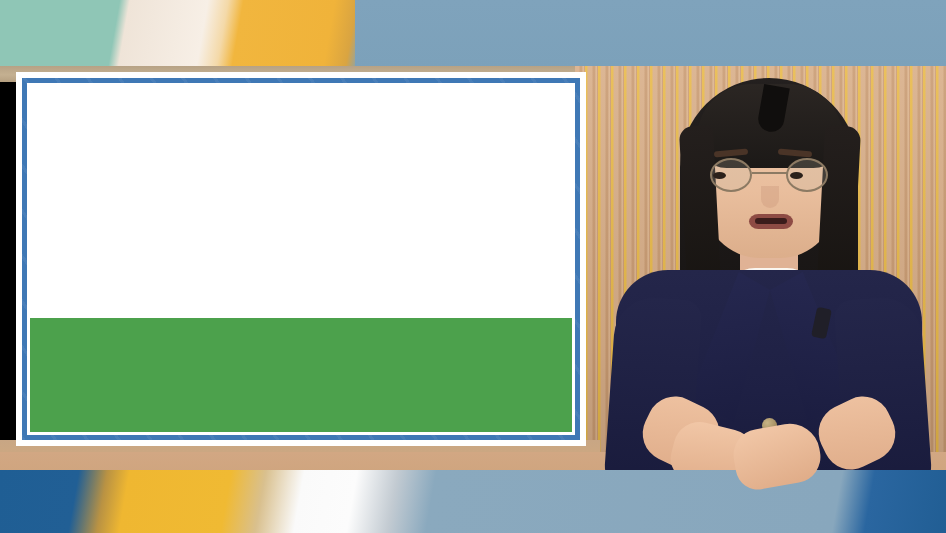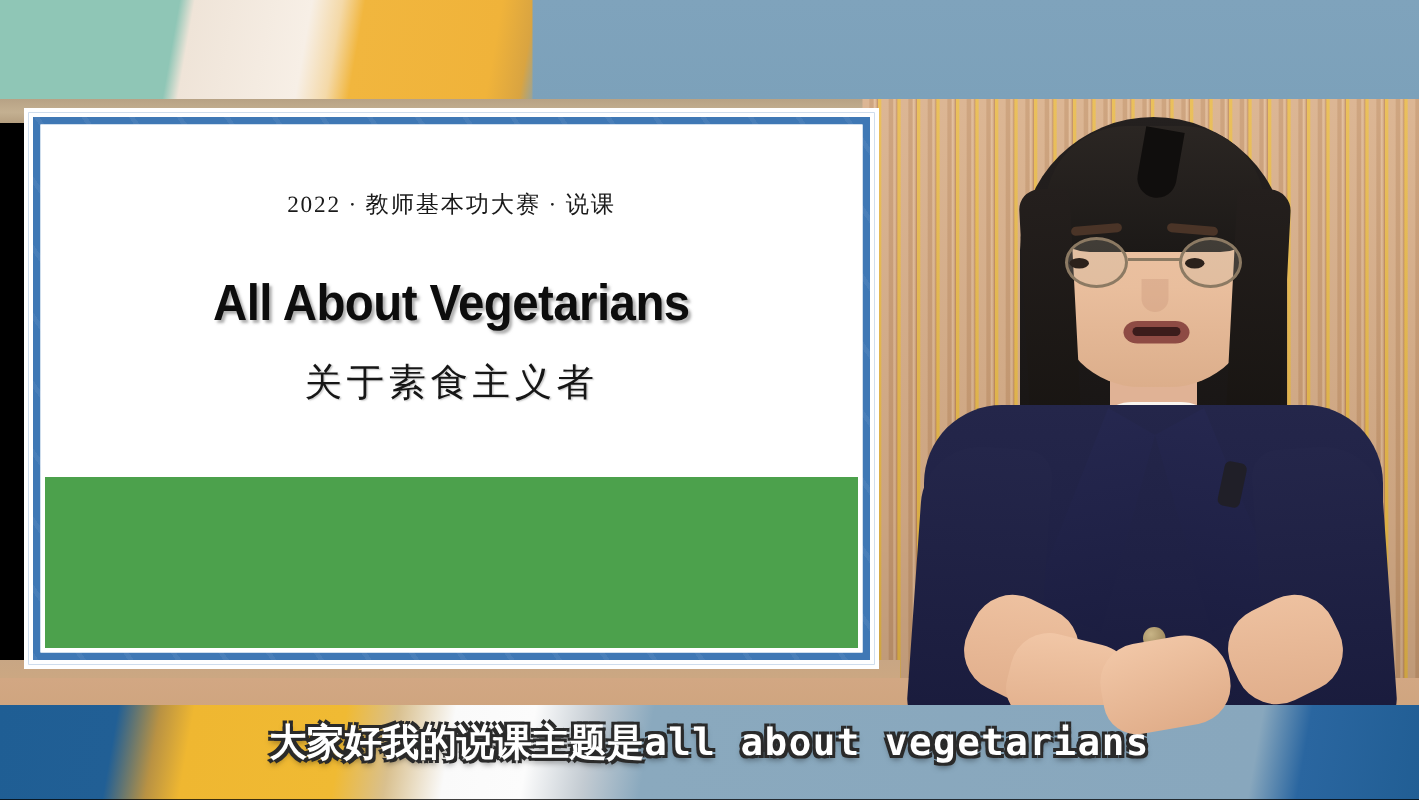--- a/index.html
+++ b/index.html
@@ -354,32 +354,24 @@
     <div class="hand l"></div>
     <div class="hand r"></div>
   </div>
 
   <div class="slide-outer">
     <div class="slide-blue">
       <div class="frame-pattern"></div>
       <div class="slide-inner-white">
         <div class="slide-canvas">
 
-          <div class="slide-title-block">
-            <div class="kicker">2022 · 教师基本功大赛 · 说课</div>
-            <div class="main-title">All About Vegetarians</div>
-            <div class="sub-title">关于素食主义者</div>
-          </div>
 
           <div class="green-band"></div>
 
         </div>
       </div>
     </div>
   </div>
 
   <div class="bottom-band"></div>
 
-  <div class="caption">
-    <span class="cn">大家好我的说课主题是</span><span class="en">all about vegetarians</span>
-  </div>
 
 </div>
 
 </body></html>

